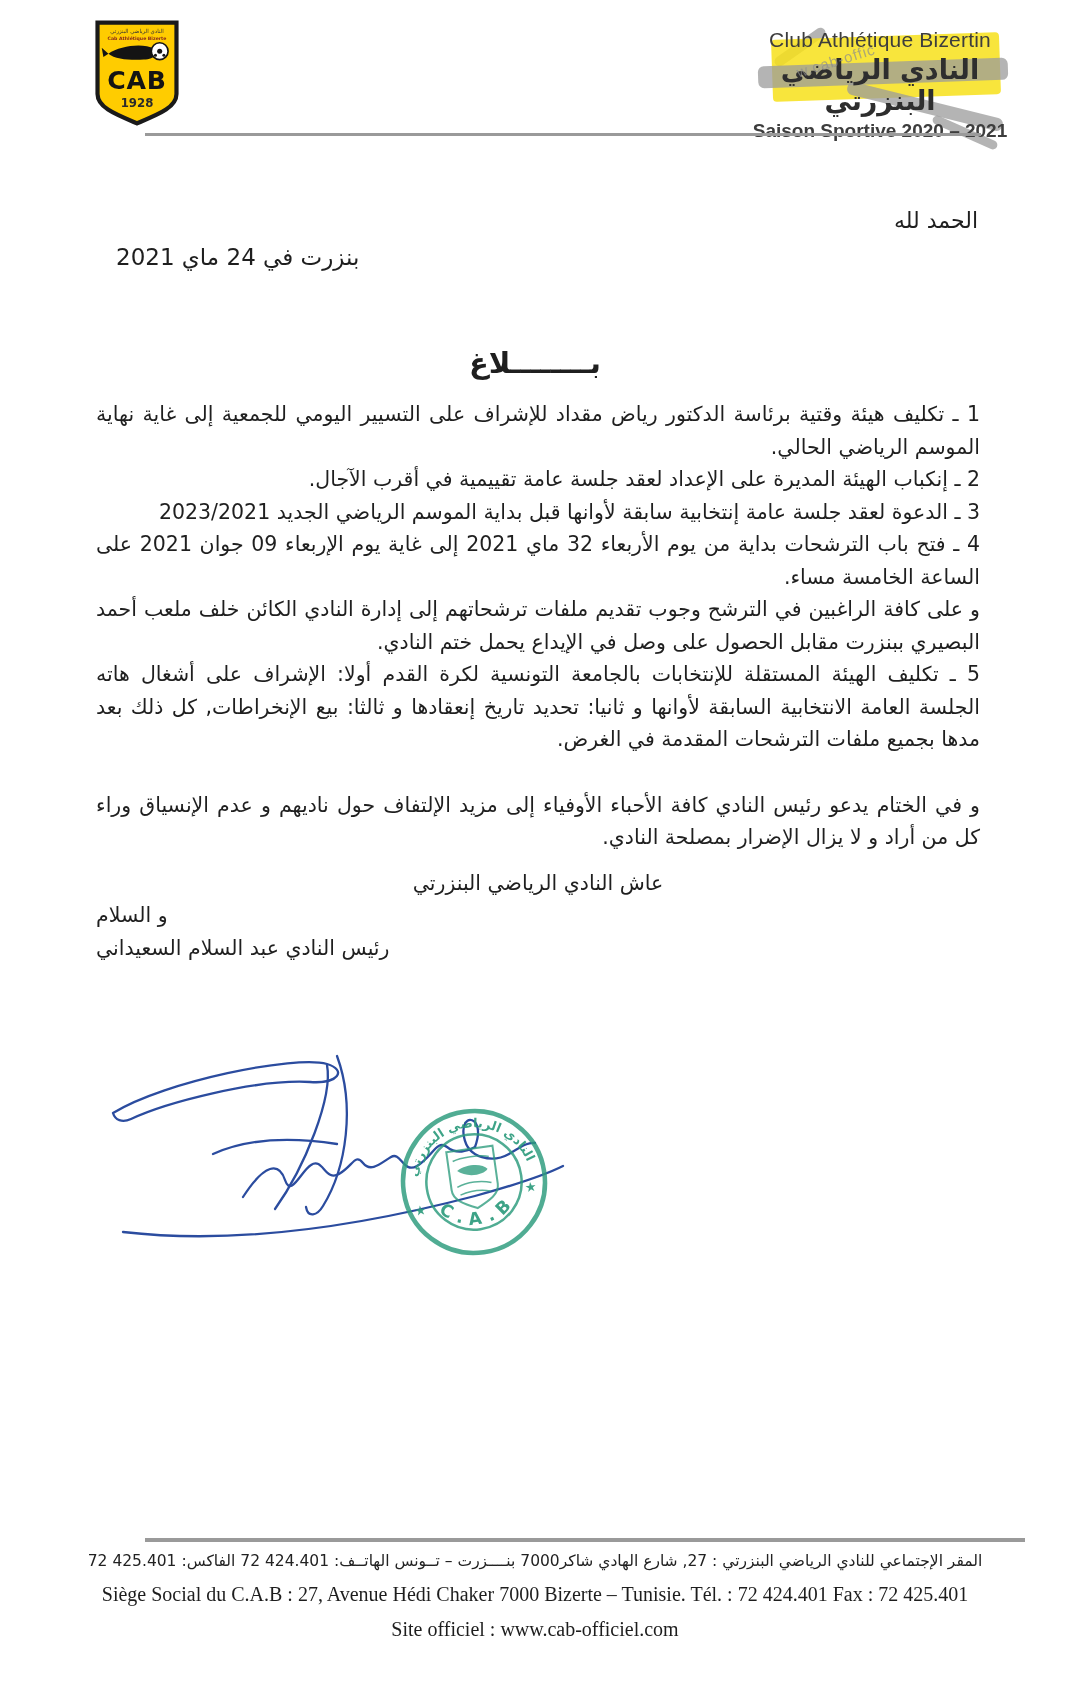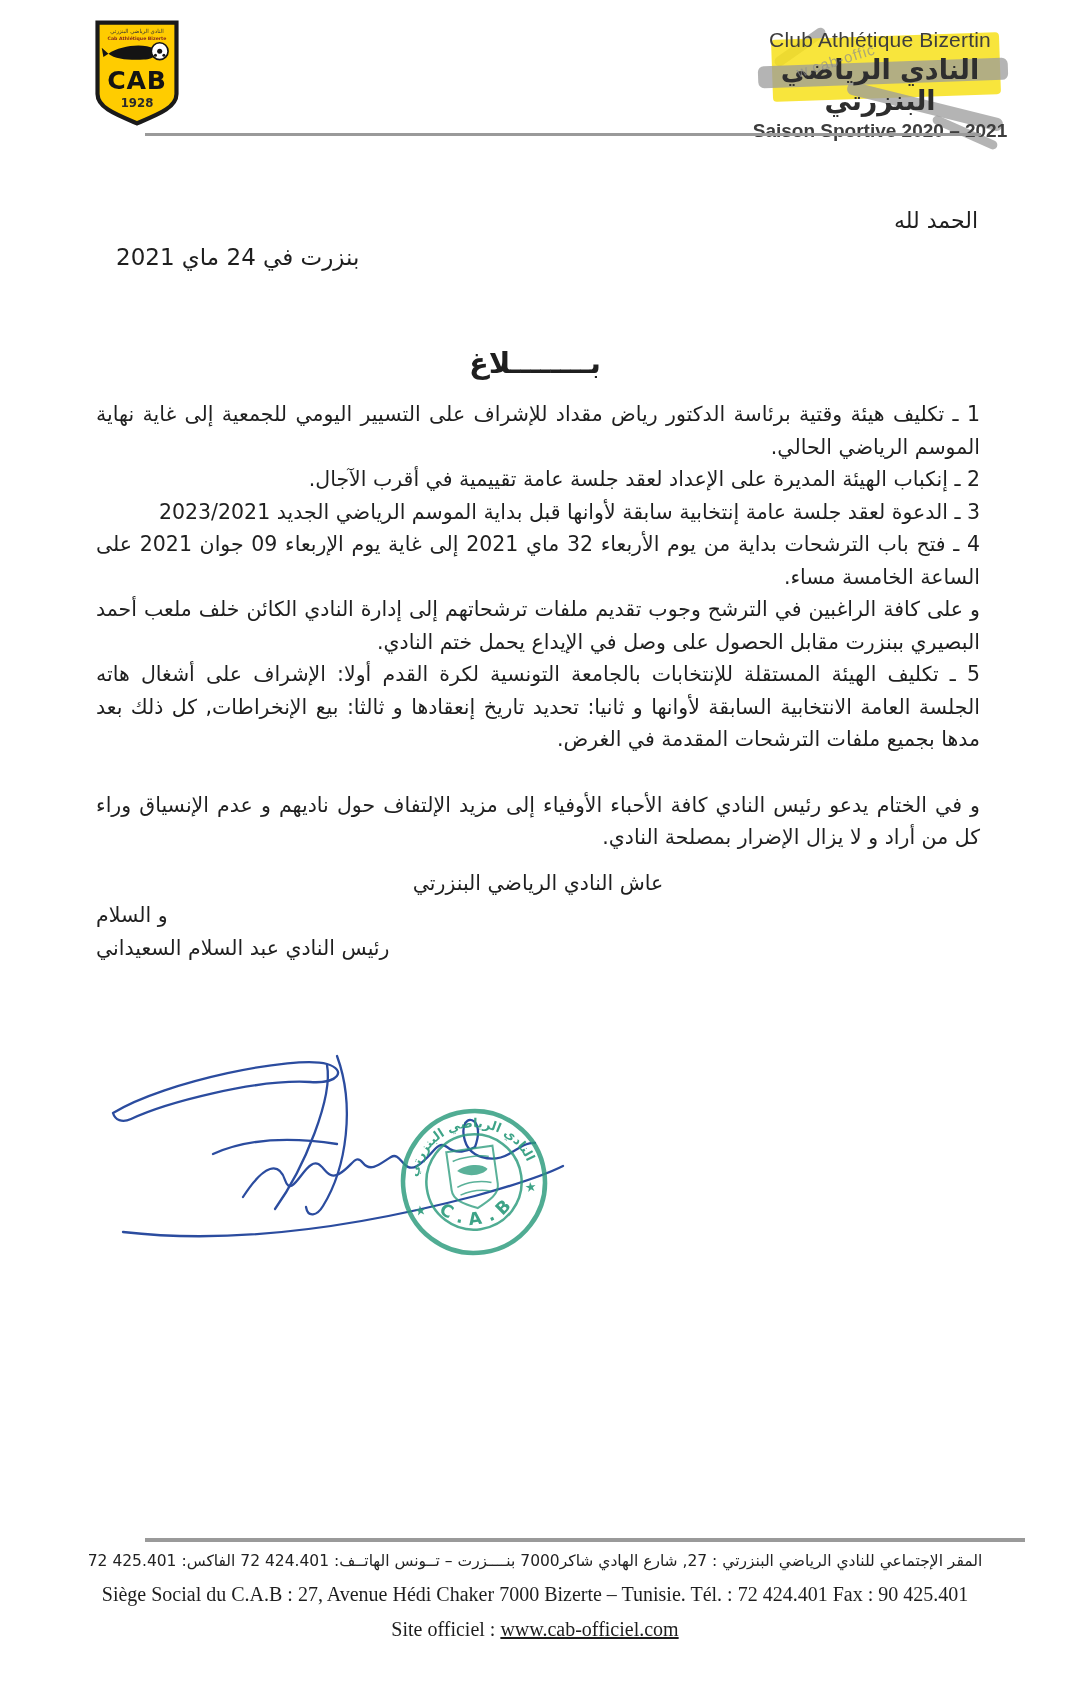--- a/index.html
+++ b/index.html
@@ -39,21 +39,21 @@
   .signature{position:absolute;left:95px;top:1035px;width:470px;height:215px;}
   .stamp{position:absolute;left:398px;top:1106px;width:152px;height:152px;transform:rotate(-8deg);opacity:.92;}
   
   .footer-rule{position:absolute;left:145px;top:1538px;width:880px;height:4px;background:#9a9a9a;}
   .footer-ar{position:absolute;left:20px;top:1552px;width:1030px;text-align:center;direction:rtl;
     font-size:15.5px;color:#222;}
   .footer-fr{position:absolute;left:20px;top:1583px;width:1030px;text-align:center;
     font-family:"Liberation Serif",serif;font-size:20px;color:#1d1d1d;}
   .footer-site{position:absolute;left:20px;top:1618px;width:1030px;text-align:center;
     font-family:"Liberation Serif",serif;font-size:20px;color:#1d1d1d;}
-  .footer-site .url{text-decoration:underline;}
+  .footer-site .url{}
 </style>
 </head>
 <body>
 
 <div class="page">
 
   <div class="logo">
     <svg viewBox="0 0 100 126" width="84" height="106">
       <path d="M3,3 H97 V88 C97,104 76,112 50,123 C24,112 3,104 3,88 Z" fill="#ffcc00" stroke="#1a1a1a" stroke-width="5"></path>
       <text x="50" y="15" text-anchor="middle" font-size="6.5" fill="#333" direction="rtl">النادي الرياضي البنزرتي</text>
@@ -137,18 +137,18 @@
         <path d="M57,52 C65,49 85,49 93,52" stroke-width="1.5"></path>
         <path d="M60,62 C70,56 86,58 90,64 C86,70 68,70 60,62 Z" fill="#2d9c7d" stroke="none"></path>
         <path d="M58,78 C68,74 82,74 92,78" stroke-width="1.5"></path>
         <path d="M60,86 C70,83 80,83 90,86" stroke-width="1.5"></path>
       </g>
     </svg>
   </div>
 
   <div class="footer-rule"></div>
   <div class="footer-ar">المقر الإجتماعي للنادي الرياضي البنزرتي : 27, شارع الهادي شاكر7000 بنــــزرت – تــونس  الهاتــف: ⁦72 424.401⁩  الفاكس: ⁦72 425.401⁩</div>
-  <div class="footer-fr">Siège Social du C.A.B : 27, Avenue Hédi Chaker 7000 Bizerte – Tunisie. Tél. : 72 424.401    Fax : 90 425.401</div>
+  <div class="footer-fr">Siège Social du C.A.B : 27, Avenue Hédi Chaker 7000 Bizerte – Tunisie. Tél. : 72 424.401    Fax : 72 425.401</div>
   <div class="footer-site">
     <span>Site officiel : </span><span class="url">www.cab-officiel.com</span>
   </div>
 
 </div>
 
 </body></html>

